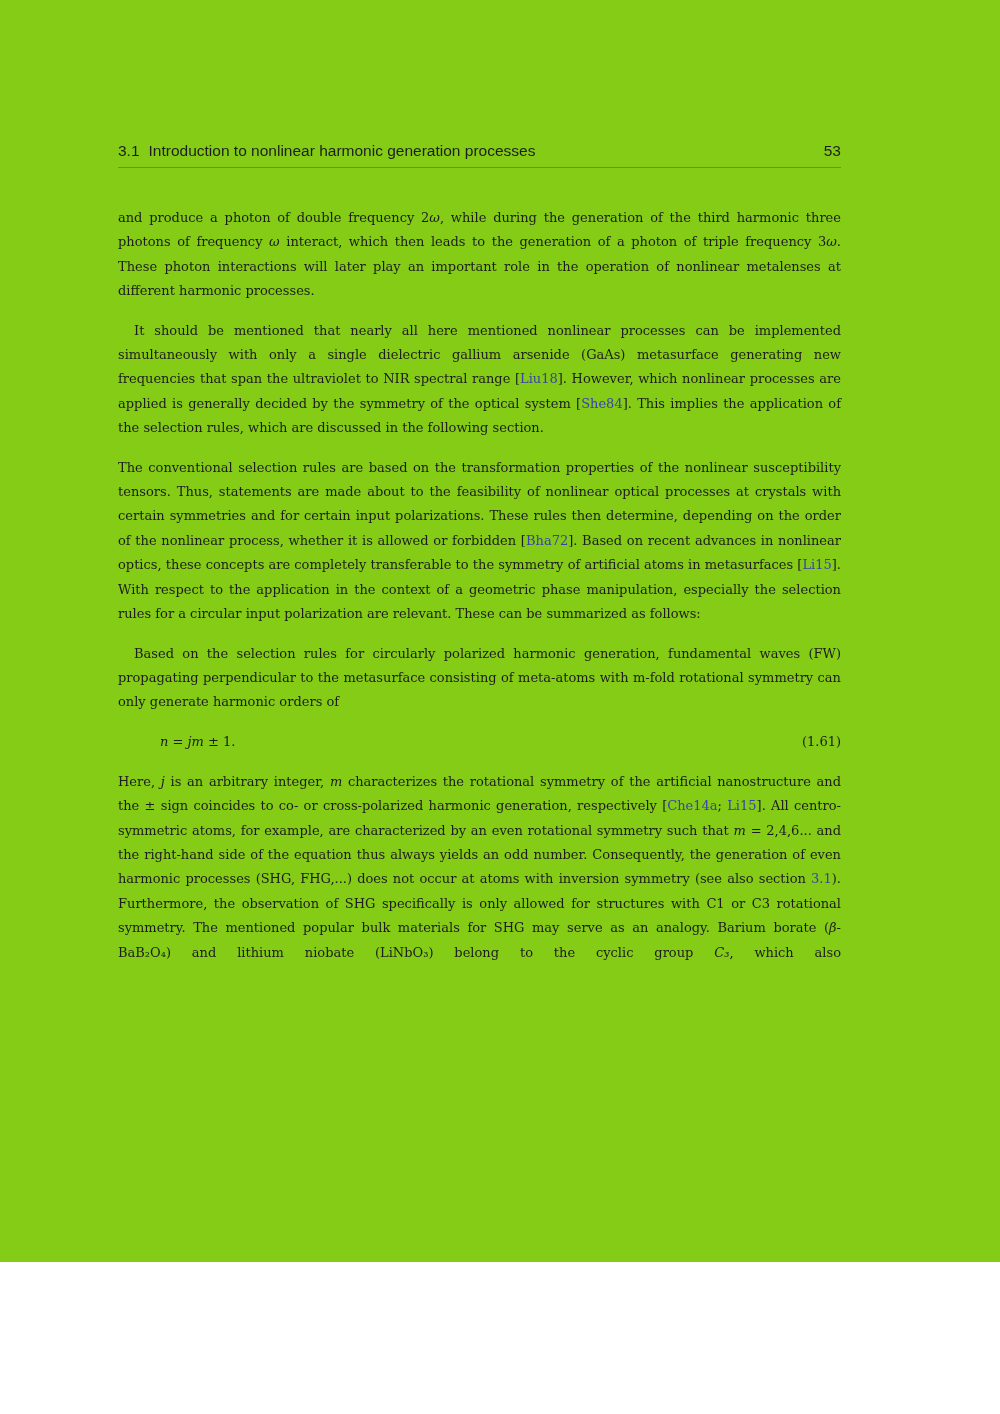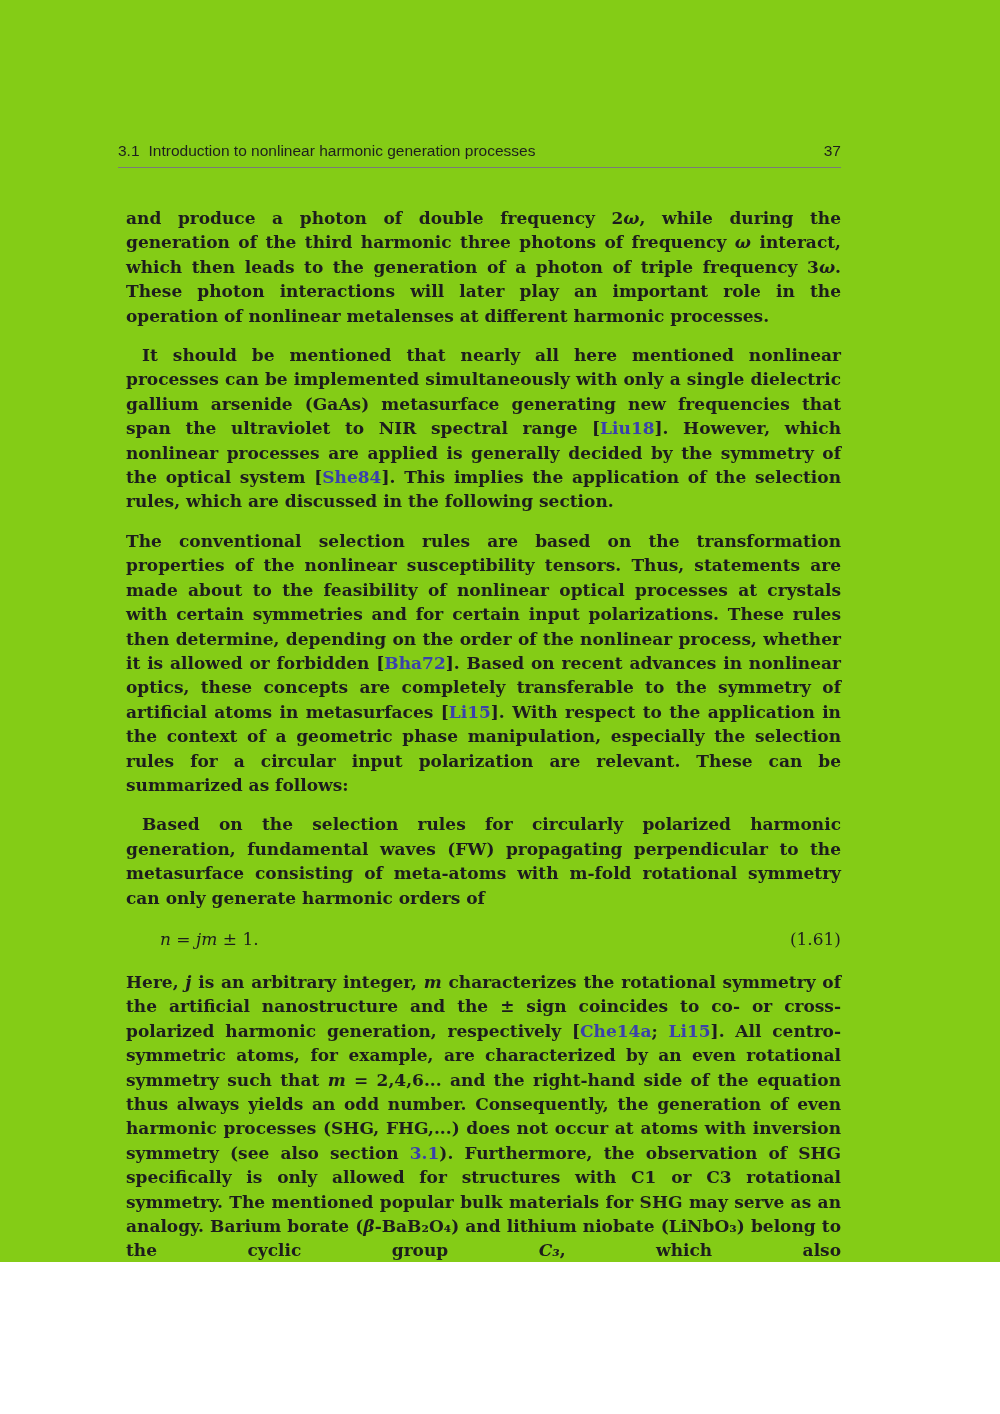--- a/index.html
+++ b/index.html
@@ -25,63 +25,62 @@
     font-family:"Liberation Sans", sans-serif;
     font-size:15.5px;
     color:#1e1e1e;
     padding-bottom:7px;
     border-bottom:1px solid #7a7a7a;
     margin-bottom:38px;
   }
   .running-header .sec-num{margin-right:9px;}
   
   .para{
-    font-size:17px;
+    font-size:13px;
     line-height:24.4px;
     color:#1d1d1d;
     text-align:justify;
-    margin:0 0 15px 8px;
-    font-weight:bold;
+    margin:0 0 15px 0;
   }
   .para.indent{text-indent:16px;}
   .para.justify-last{text-align-last:justify;}
   .seg-link{color:#3a41ad;}
   .seg-math{font-style:italic;}
   
   .subsection{
     font-family:"Liberation Sans", sans-serif;
     font-size:17px;
     color:#151515;
     margin:54px 0 27px 0;
     font-weight:normal;
   }
   .subsection .sub-num{margin-right:13px;}
   
   .equation{
     display:flex;
     justify-content:space-between;
     align-items:flex-end;
-    font-size:17px;
+    font-size:13px;
     color:#1d1d1d;
     margin:19px 0 21px 0;
   }
   .equation .eq-body{padding-left:42px;}
   .equation .eq-number{color:#1d1d1d;}
 </style>
 </head>
 <body>
 
 <div class="page">
   <div class="content">
 
     <div class="running-header">
       <span>
         <span class="sec-num">3.1</span><span>Introduction to nonlinear harmonic generation processes</span>
       </span>
-      <span>37</span>
+      <span>53</span>
     </div>
 
     <p class="para"><span>and produce a photon of double frequency 2</span><span class="seg-math">ω</span><span>, while during the generation of the third harmonic three photons of frequency </span><span class="seg-math">ω</span><span> interact, which then leads to the generation of a photon of triple frequency 3</span><span class="seg-math">ω</span><span>. These photon interactions will later play an important role in the operation of nonlinear metalenses at different harmonic processes.</span></p>
 
     <p class="para indent"><span>It should be mentioned that nearly all here mentioned nonlinear processes can be implemented simultaneously with only a single dielectric gallium arsenide (GaAs) metasurface generating new frequencies that span the ultraviolet to NIR spectral range [</span><span class="seg-link">Liu18</span><span>]. However, which nonlinear processes are applied is generally decided by the symmetry of the optical system [</span><span class="seg-link">She84</span><span>]. This implies the application of the selection rules, which are discussed in the following section.</span></p>
 
 
     <p class="para"><span>The conventional selection rules are based on the transformation properties of the nonlinear susceptibility tensors. Thus, statements are made about to the feasibility of nonlinear optical processes at crystals with certain symmetries and for certain input polarizations. These rules then determine, depending on the order of the nonlinear process, whether it is allowed or forbidden [</span><span class="seg-link">Bha72</span><span>]. Based on recent advances in nonlinear optics, these concepts are completely transferable to the symmetry of artificial atoms in metasurfaces [</span><span class="seg-link">Li15</span><span>]. With respect to the application in the context of a geometric phase manipulation, especially the selection rules for a circular input polarization are relevant. These can be summarized as follows:</span></p>
 
     <p class="para indent"><span>Based on the selection rules for circularly polarized harmonic generation, fundamental waves (FW) propagating perpendicular to the metasurface consisting of meta-atoms with m-fold rotational symmetry can only generate harmonic orders of</span></p>

